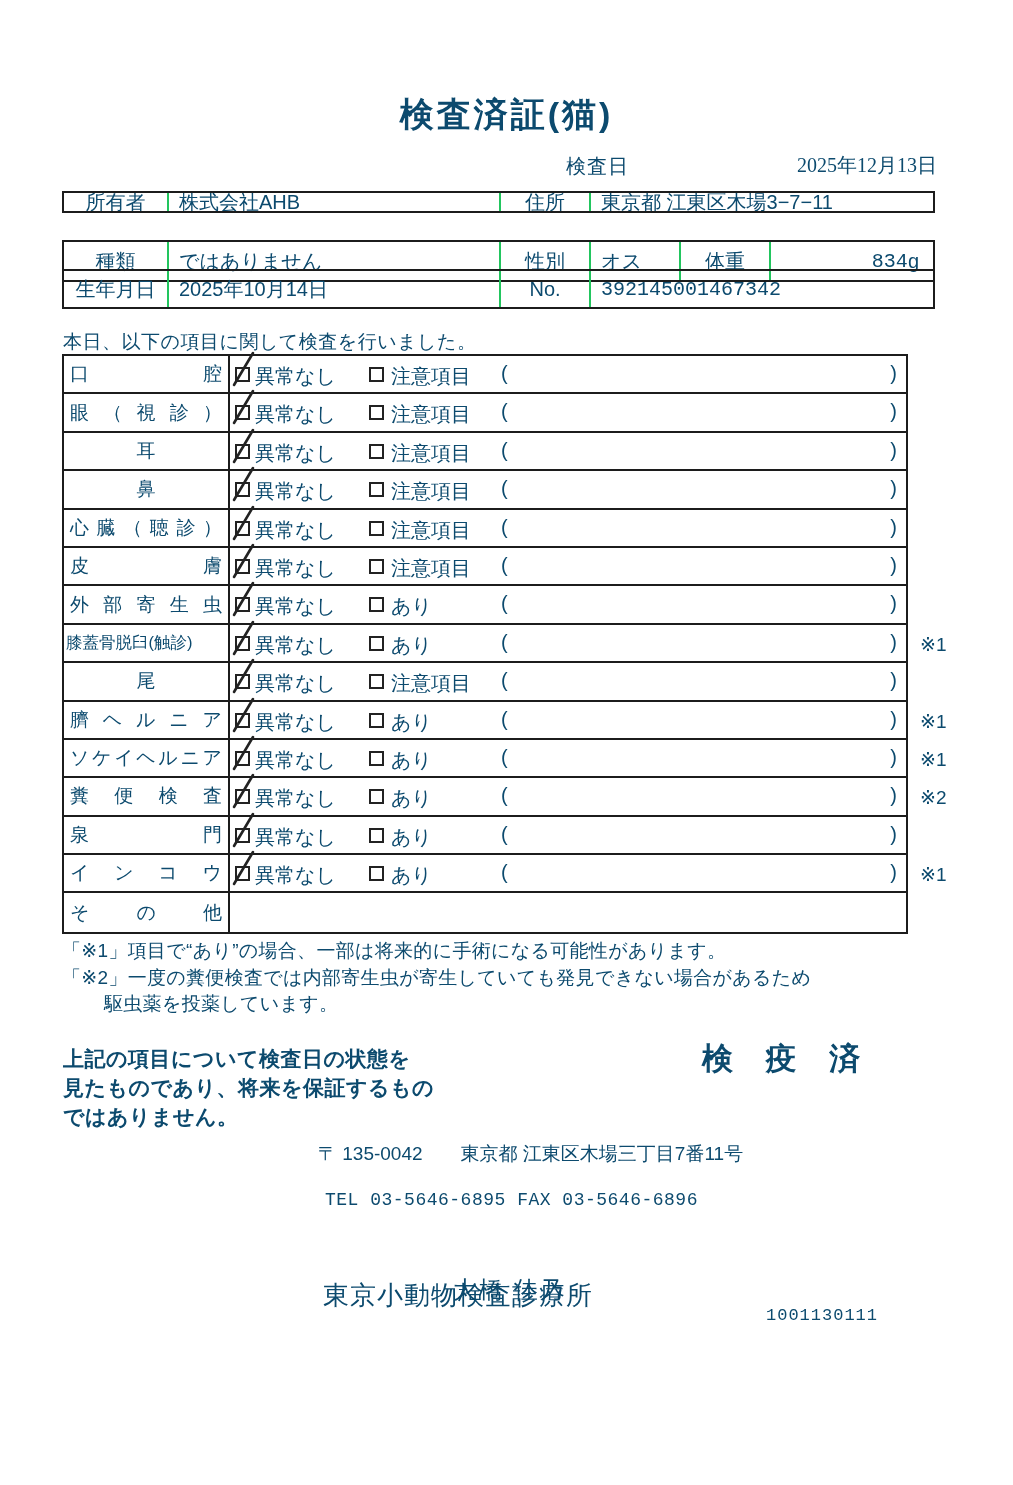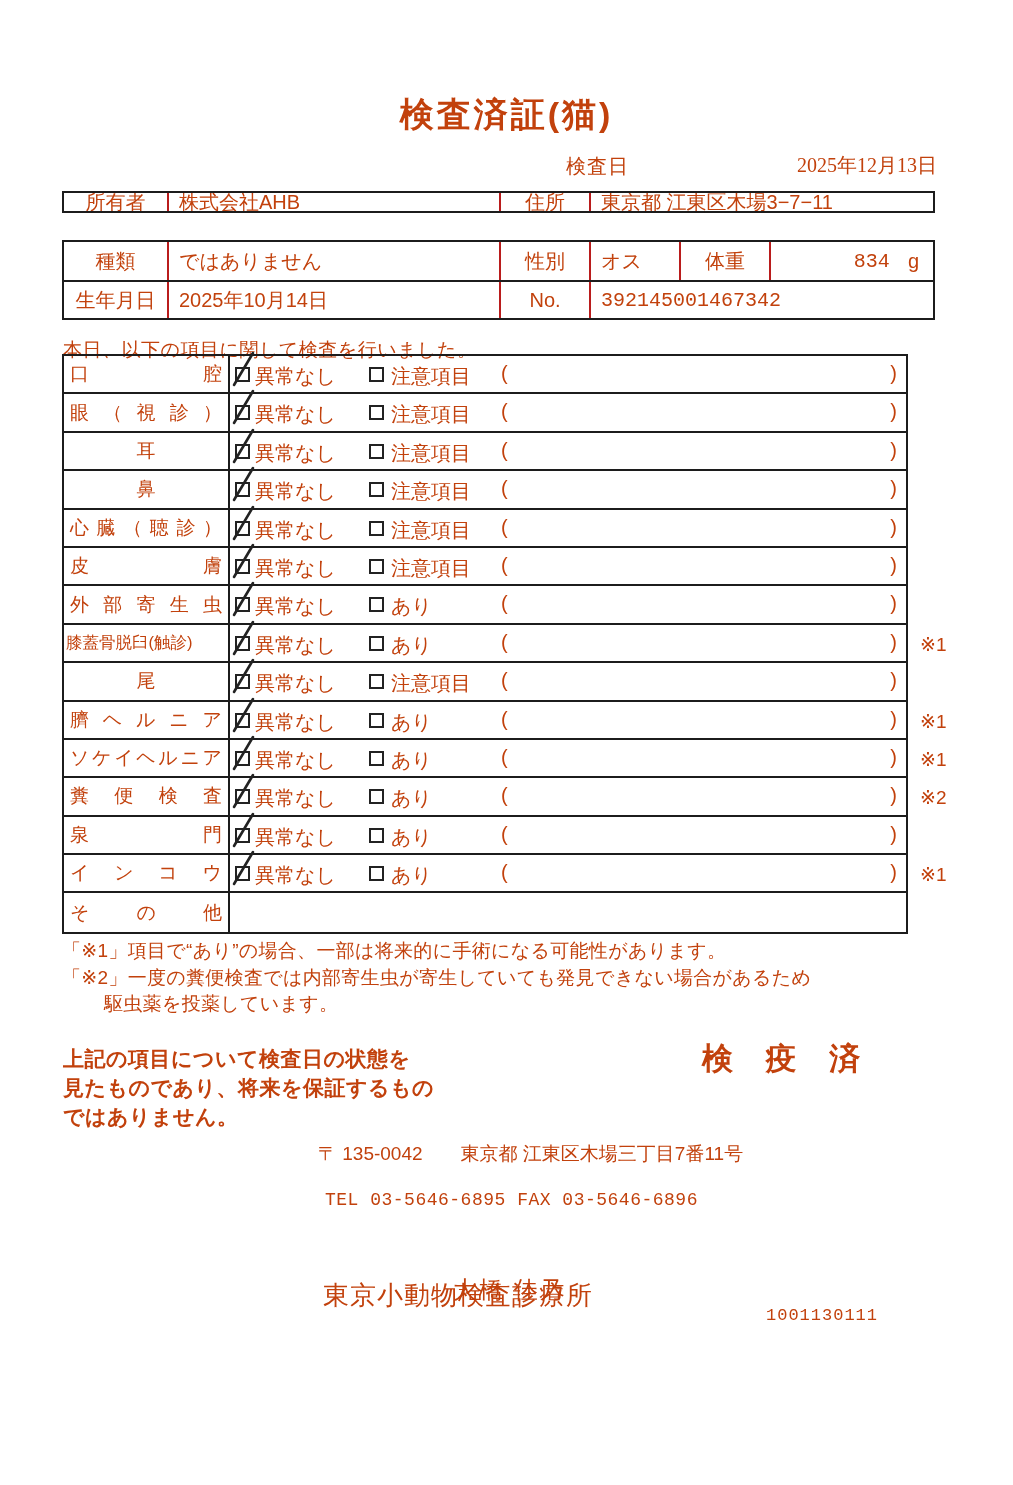--- a/index.html
+++ b/index.html
@@ -1,21 +1,21 @@
 <!DOCTYPE html>
 <html><head>
 <meta charset="utf-8">
 <style>
   html,body{margin:0;padding:0;background:#e8e8e8;}
   .page{
     position:relative;
     width:1013px;height:1485px;
     margin:0 auto;
     background:#ffffff;
-    color:#c2410c;
+    color:#0c4a6e;
     font-family:"Liberation Sans","DejaVu Sans",sans-serif;
     overflow:hidden;
   }
   .mono{font-family:"Liberation Mono","DejaVu Sans Mono",monospace;}
 
   
   .doc-title{
     position:absolute;top:92px;left:0;width:100%;
     text-align:center;font-size:34px;font-weight:bold;letter-spacing:3px;
   }
@@ -23,37 +23,37 @@
   .exam-date-value{position:absolute;top:152px;right:76px;font-size:20px;font-family:Liberation Serif, serif;}
 
   
   .info-table{
     position:absolute;left:62px;width:873px;
     display:flex;border:2px solid #1c1c1c;box-sizing:border-box;
     font-size:20px;
   }
   .info-table .cell{
     box-sizing:border-box;display:flex;align-items:center;
-    border-left:2px solid #b91c1c;overflow:hidden;white-space:nowrap;
+    border-left:2px solid #22c55e;overflow:hidden;white-space:nowrap;
   }
   .info-table .cell:first-child{border-left:none;}
   .cell.lbl{justify-content:center;}
   .cell.val{padding-left:10px;}
   .cell.val-right{justify-content:flex-end;padding-right:14px;}
   #info1{top:191px;height:22px;}
   #info2{top:240px;height:42px;}
-  #info3{top:280px;height:40px;}
+  #info3{top:269px;height:40px;}
   .w-lbl{width:103px;flex:none;}
   .w-val1{width:332px;flex:none;}
   .w-lbl2{width:90px;flex:none;}
   .w-sm{width:90px;flex:none;}
   .w-rest{flex:1;}
-  .weight-num{margin-right:18px;}
-
-  .intro-line{position:absolute;top:329px;left:63px;font-size:19px;letter-spacing:.5px;margin-top:8px;}
+  .weight-num{}
+
+  .intro-line{position:absolute;top:329px;left:63px;font-size:19px;letter-spacing:.5px;}
 
   
   .checklist{
     position:absolute;top:354px;left:62px;width:846px;
     border:2px solid #1c1c1c;box-sizing:border-box;
   }
   .chk-row{
     display:flex;height:38.4px;box-sizing:border-box;
     border-bottom:2px solid #1c1c1c;position:relative;
   }

